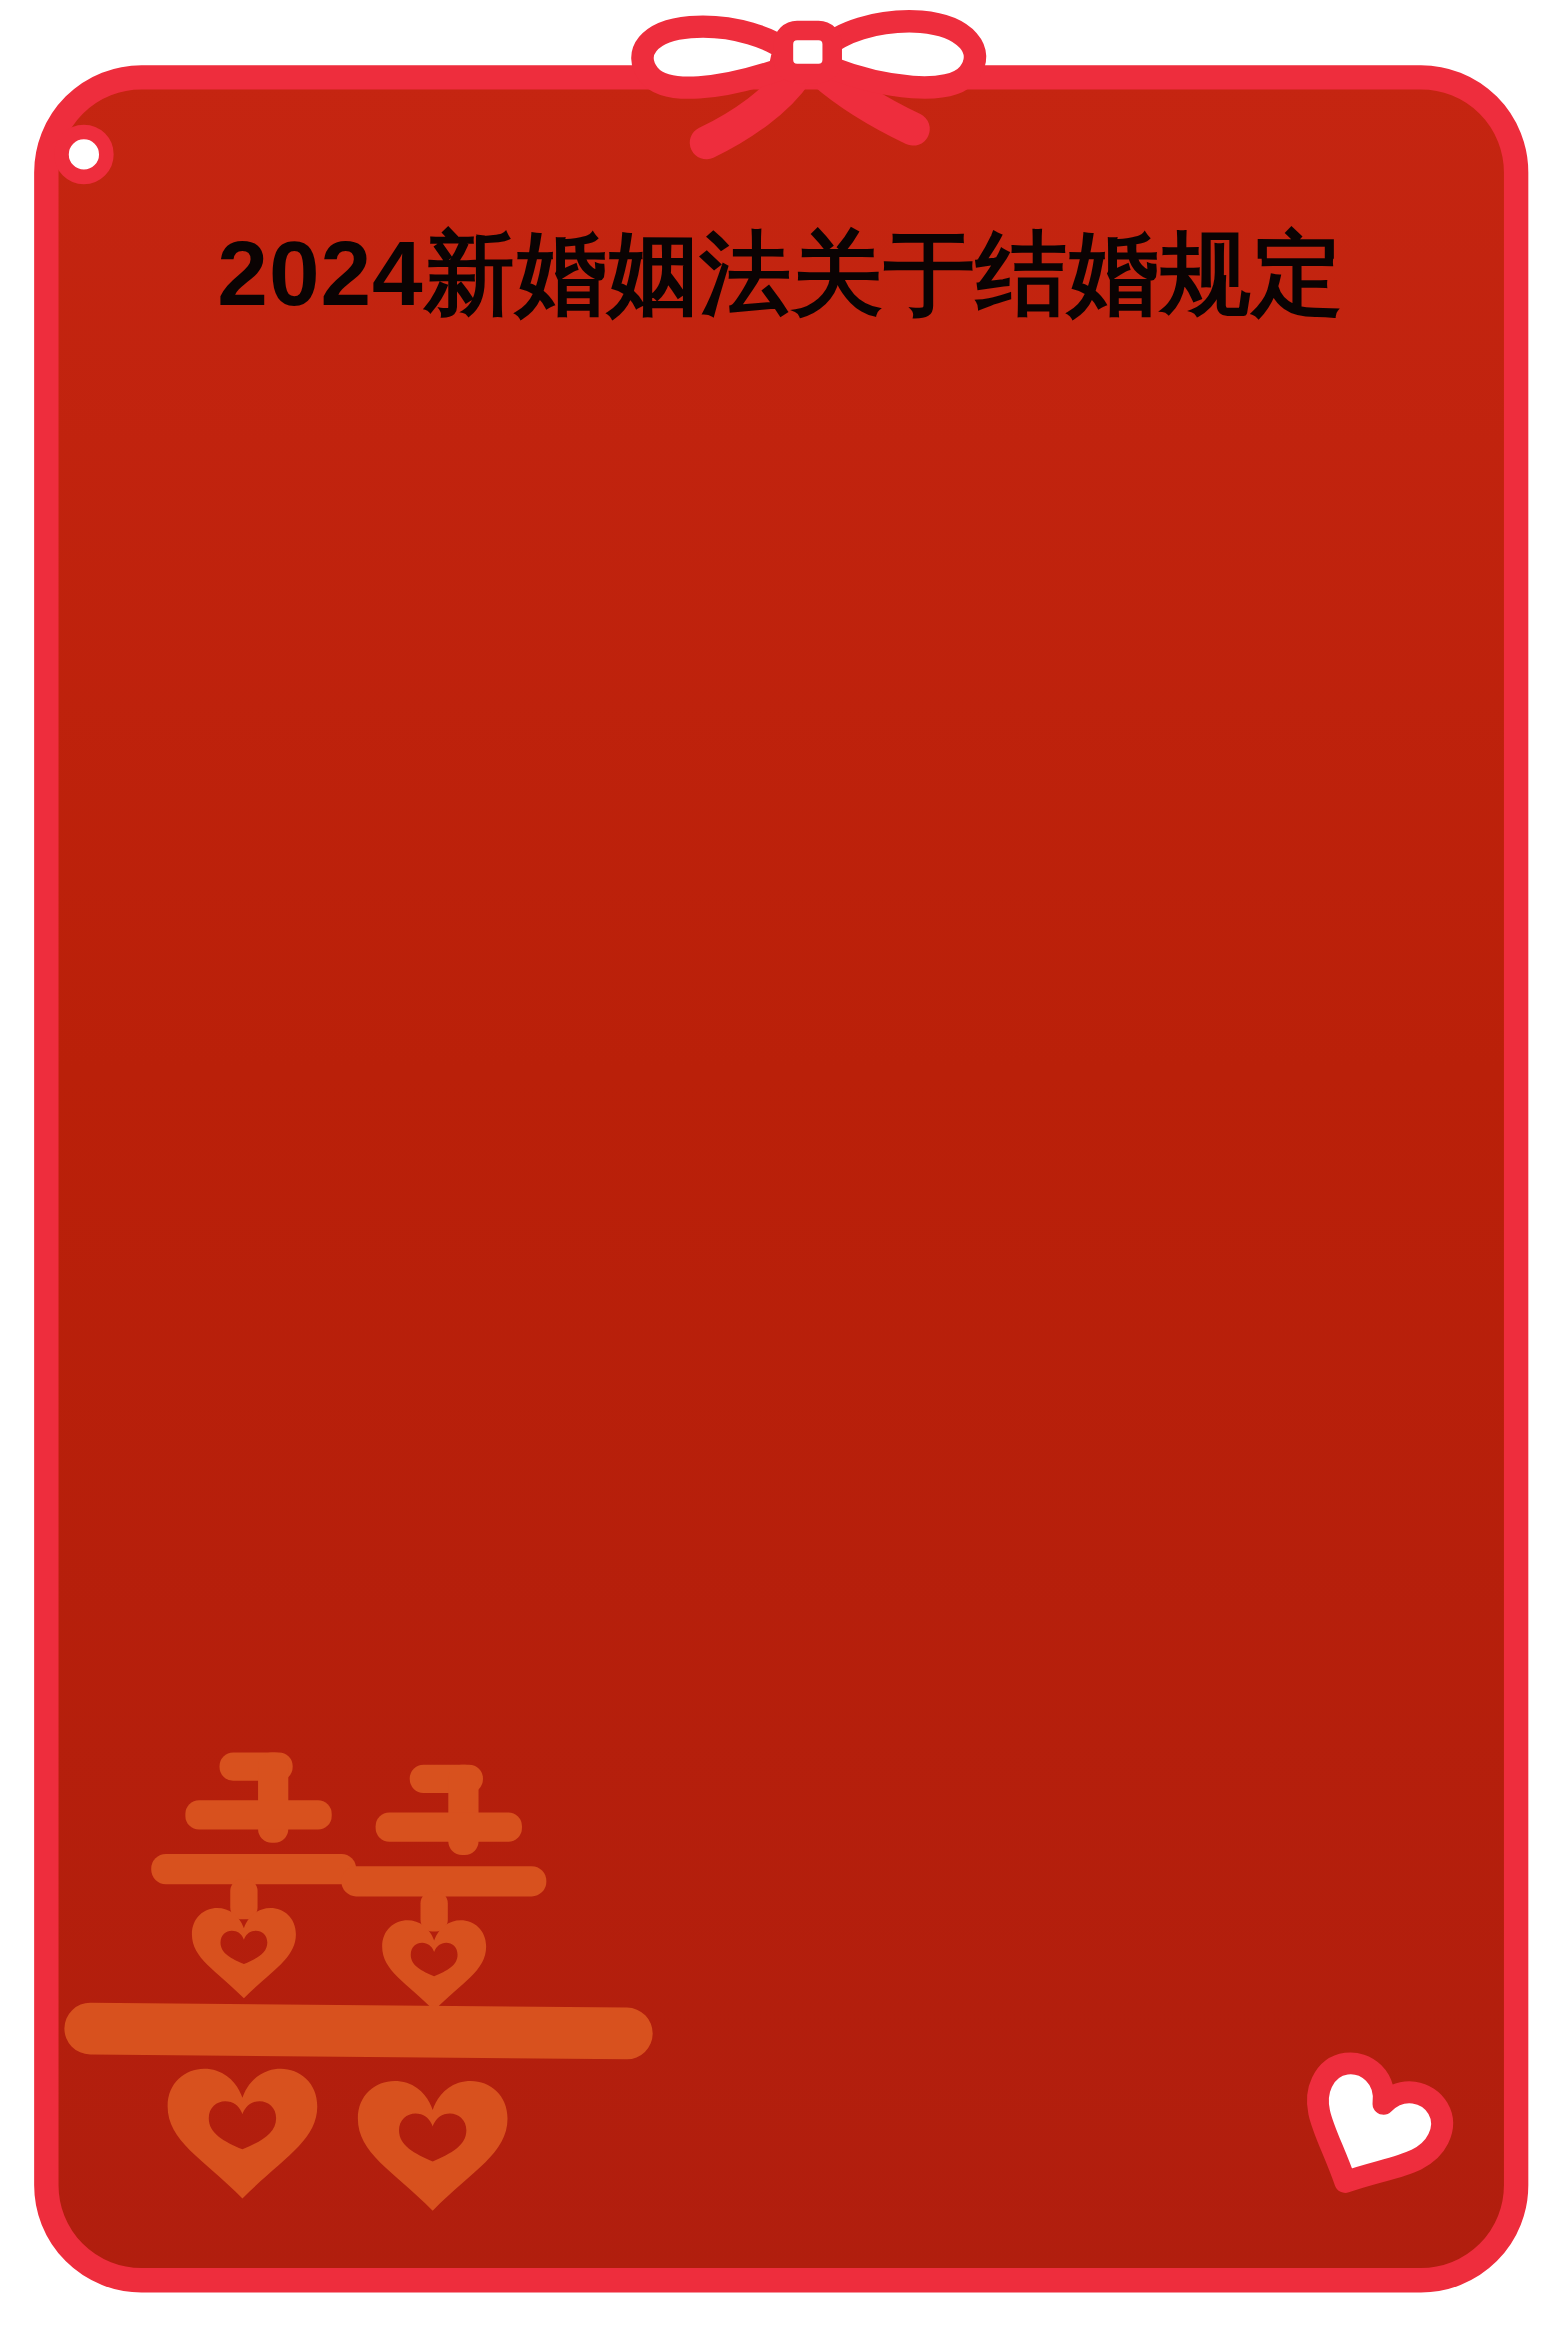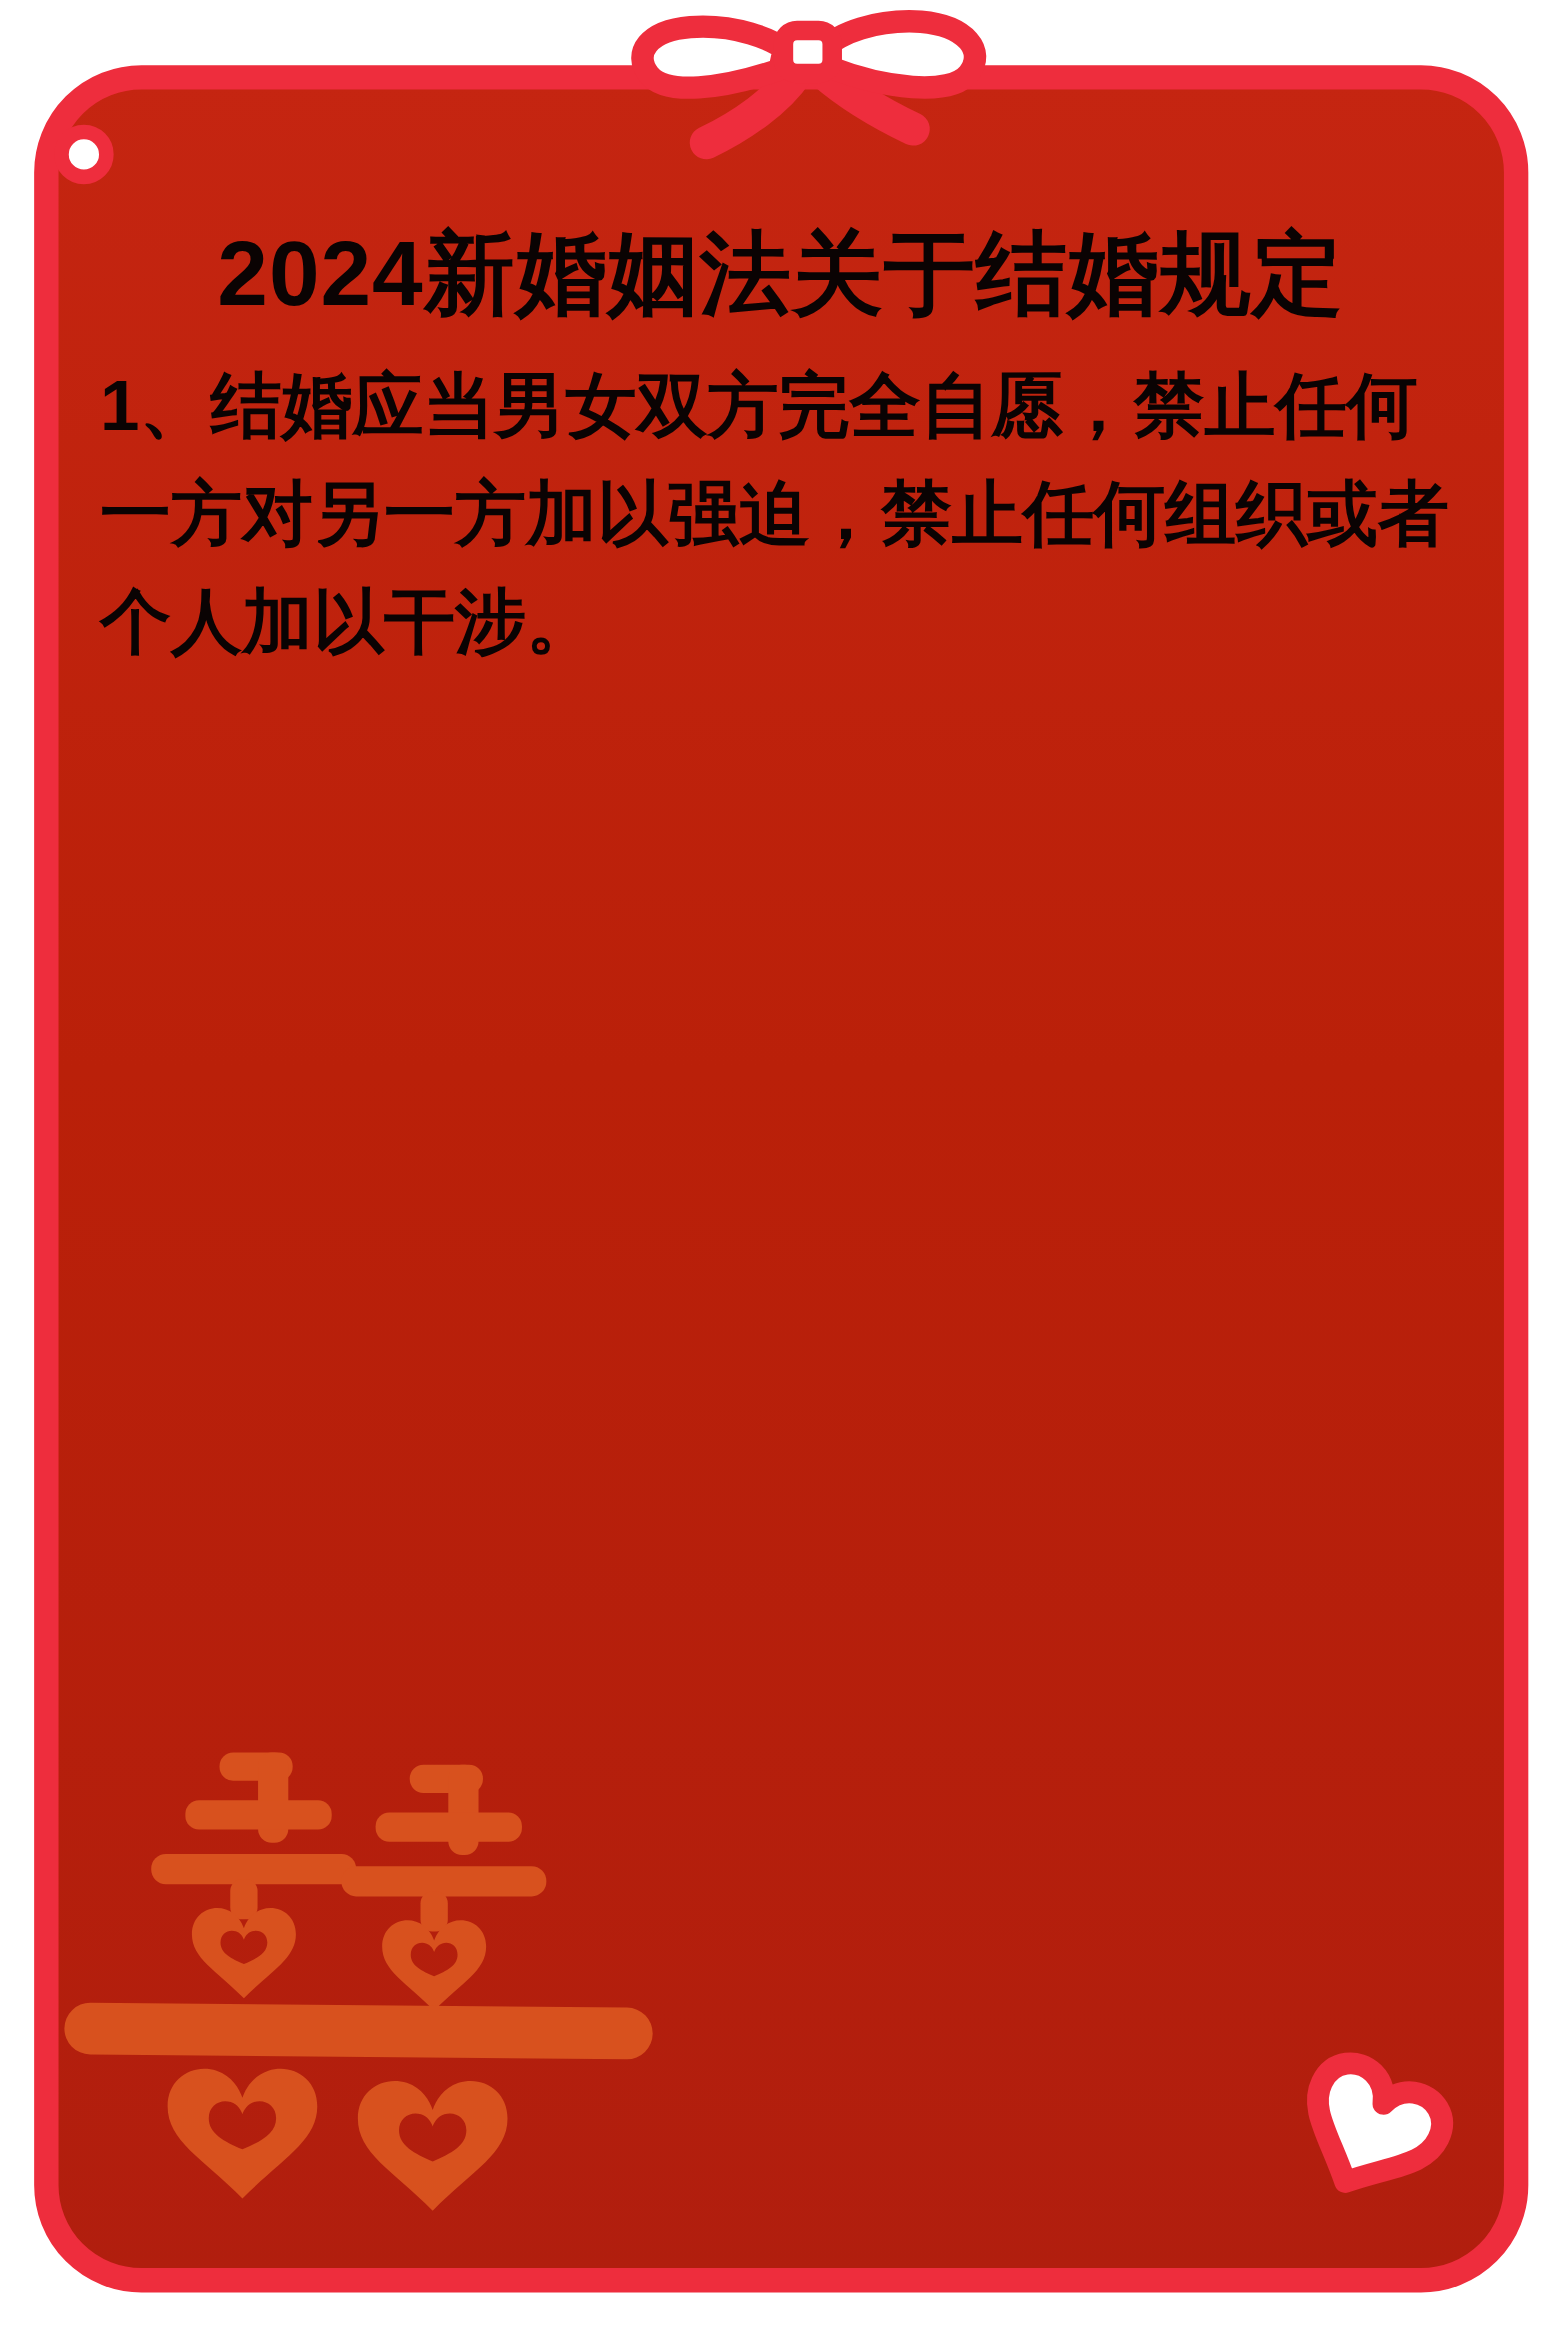--- a/index.html
+++ b/index.html
@@ -98,17 +98,16 @@
     </g>
 
     <g>
       <use href="#heartPlain" class="corner-heart" transform="translate(2798,4390) rotate(26) scale(1.02)"></use>
     </g>
   </svg>
 
   <div class="page-title">2024新婚姻法关于结婚规定</div>
 
   <div class="regulations">
-    <p>1、结婚应当男女双方完全自愿，禁止任何一方对另一方加以强迫，禁止任何组织或者个人加以干涉。</p>
   </div>
 
 </div>
 
 
 </body></html>

